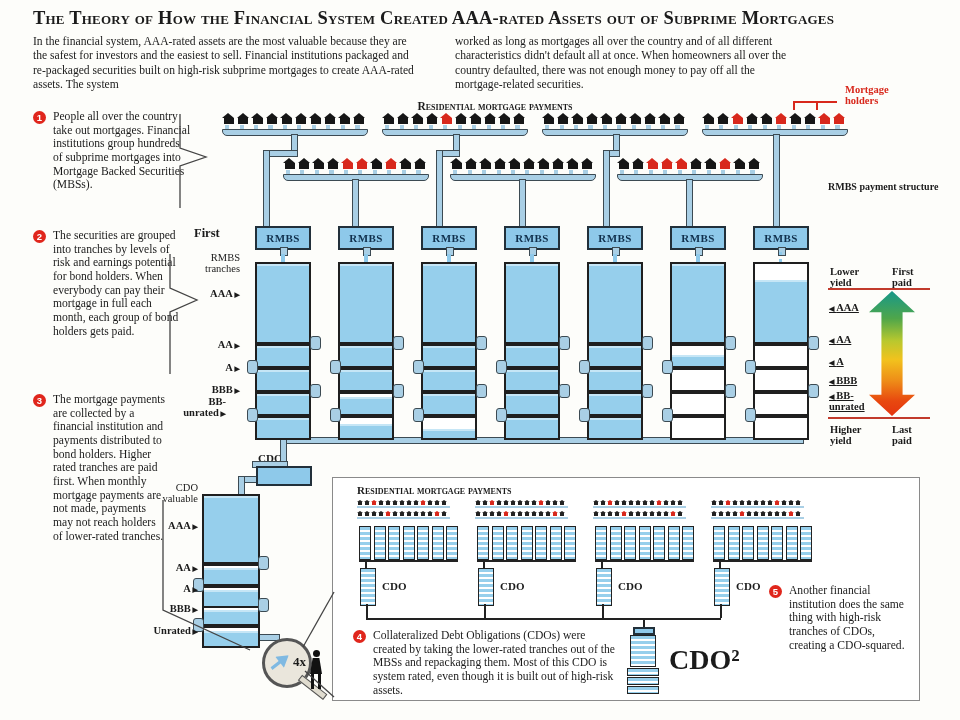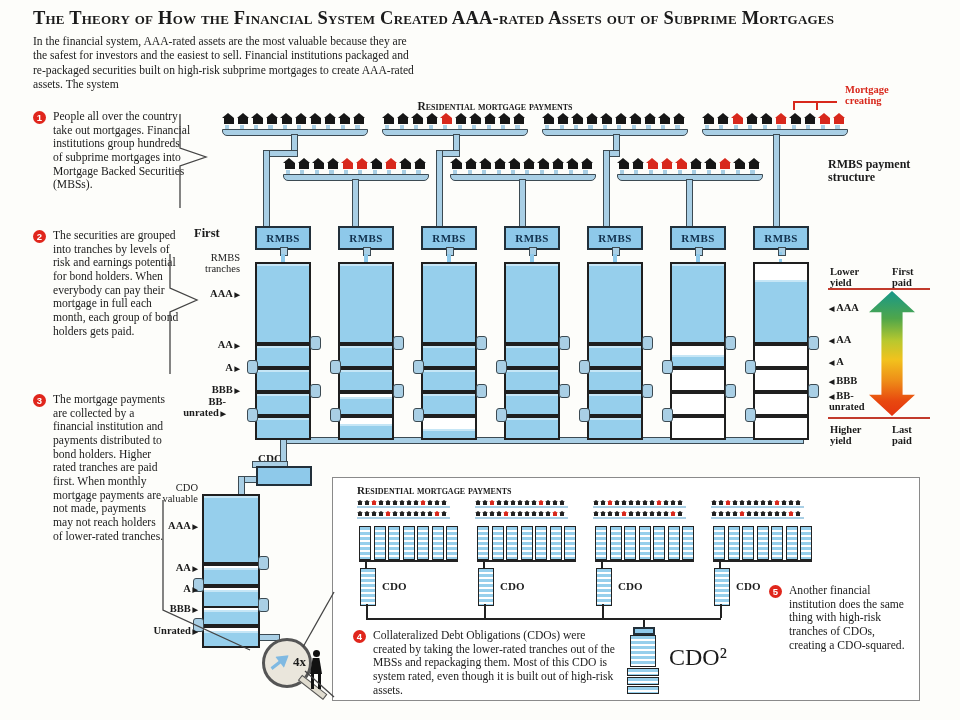--- a/index.html
+++ b/index.html
@@ -46,71 +46,72 @@
     display:flex;align-items:center;justify-content:center;font-weight:bold;font-size:11px;color:#10304d;letter-spacing:.4px;}
   .tank{position:absolute;width:52px;background:#fff;border:2px solid #1f1f1f;overflow:hidden;}
   .water{position:absolute;left:0;right:0;bottom:0;background:#96cfec;box-shadow:inset 0 2px 0 #c6e6f6;}
   .tlabel{position:absolute;font-size:10.5px;font-weight:bold;text-align:right;line-height:1.05;}
   .tri{font-size:7px;}
   .collector{position:absolute;background:#222;}
 
   
   .inset-box{position:absolute;left:332px;top:477px;width:586px;height:222px;background:#fff;border:1.5px solid #8a8a8a;}
   .mini-stack{position:absolute;background:repeating-linear-gradient(180deg,#96cfec 0 3px,#fff 3px 5px);border:1.5px solid #222;}
-  .cdo2-label{position:absolute;font-size:24px;font-weight:normal;}
+  .cdo2-label{position:absolute;font-size:28px;font-weight:bold;}
 
   
   .mag{position:absolute;width:44px;height:44px;border-radius:50%;border:3px solid #555;background:#eae6dc;}
   .mag-x{position:absolute;right:3px;top:13px;font-size:13px;font-weight:bold;}
   .mag-arrow{position:absolute;left:4px;top:14px;width:22px;height:14px;background:#7fb9e2;
     clip-path:polygon(0 62%,48% 62%,48% 100%,100% 50%,48% 0,48% 38%,0 38%);transform:rotate(-38deg);}
   .mag-handle{position:absolute;width:30px;height:5px;background:#e0dccf;border:1px solid #555;transform:rotate(38deg);transform-origin:0 50%;}
   .man{position:absolute;width:20px;height:44px;}
   .man-head{width:7px;height:7px;border-radius:50%;background:#111;margin:0 auto;}
   .man-body{width:12px;height:16px;background:#111;margin:1px auto 0;clip-path:polygon(22% 0,78% 0,100% 100%,0 100%);}
   .man-legs{display:flex;justify-content:space-between;width:10px;margin:0 auto;}
   .man-legs div{width:3px;height:15px;background:#111;}
 
   
-  .panel-title{position:absolute;font-size:12px;font-weight:bold;line-height:1.05;}
+  .panel-title{position:absolute;font-size:10px;font-weight:bold;line-height:1.05;margin-top:24px;}
   .panel-body{position:absolute;font-size:10.5px;line-height:1.18;}
   .corner{position:absolute;font-size:10.5px;font-weight:bold;line-height:1.05;}
   .redrule{position:absolute;height:1.5px;background:#c23a2c;}
   .rline{position:absolute;background:#d8281c;}
   .grad-arrow{position:absolute;left:869px;top:291px;width:46px;height:125px;
     clip-path:polygon(50% 0%,100% 17%,73% 17%,73% 83%,100% 83%,50% 100%,0% 83%,27% 83%,27% 17%,0% 17%);
     background:linear-gradient(180deg,#17988a 0%,#4fa64a 22%,#b9c82e 40%,#f2c21d 55%,#ee8c18 72%,#e8480f 88%,#e53410 100%);}
-  .ptl{position:absolute;font-size:10.5px;font-weight:bold;line-height:1.05;}
+  .ptl{position:absolute;font-size:10.5px;font-weight:bold;line-height:1.05;text-decoration:underline;}
   .red{color:#d8281c;}
   .def-label{position:absolute;font-size:10.5px;font-weight:bold;color:#d8281c;line-height:1.05;}
   svg.overlay{position:absolute;left:0;top:0;pointer-events:none;}
 </style>
 </head>
 <body>
 
 <div class="page">
 
   <div class="abs intro" style="left:33px;top:35px;width:385px;">In the financial system, AAA-rated assets are the most valuable because they are the safest for investors and the easiest to sell. Financial institutions packaged and re-packaged securities built on high-risk subprime mortgages to create AAA-rated assets. The system</div>
   <div class="abs title" style="left:33px;top:8px;width:900px;">The Theory of How the Financial System Created AAA-rated Assets out of Subprime Mortgages</div>
+  <div class="abs intro" style="left:455px;top:35px;width:350px;">worked as long as mortgages all over the country and of all different characteristics didn't default all at once.  When homeowners all over the country defaulted, there was not enough money to pay off all the mortgage-related securities.</div>
 
   <div class="abs step" style="left:33px;top:110px;width:158px;">
     <span class="badge">1</span>
     <span class="step-text">People all over the country take out mortgages. Financial institutions group hundreds of subprime mortgages into Mortgage Backed Securities (MBSs).</span>
   </div>
   <div class="abs step" style="left:33px;top:229px;width:152px;">
     <span class="badge">2</span>
     <span class="step-text">The securities are grouped into tranches by levels of risk and earnings potential for bond holders. When everybody can pay their mortgage in full each month, each group of bond holders gets paid.</span>
   </div>
   <div class="abs step" style="left:33px;top:393px;width:135px;">
     <span class="badge">3</span>
     <span class="step-text">The mortgage payments are collected by a financial institution and payments distributed to bond holders. Higher rated tranches are paid first. When monthly mortgage payments are not made, payments may not reach holders of lower-rated tranches.</span>
   </div>
 
   <div class="abs smallcaps" style="left:340px;top:100px;width:310px;text-align:center;font-size:11.5px;">Residential mortgage payments</div>
-  <div class="def-label" style="left:845px;top:84px;width:66px;">Mortgage creating</div>
+  <div class="def-label" style="left:845px;top:84px;width:66px;">Mortgage holders</div>
   <div class="rline" style="left:793px;top:101px;width:44px;height:1.5px;"></div>
   <div class="rline" style="left:793px;top:101px;width:1.5px;height:9px;"></div>
   <div class="rline" style="left:816px;top:101px;width:1.5px;height:9px;"></div>
 
   <div class="abs" style="left:194px;top:226px;font-size:12.5px;font-weight:bold;">First</div>
   <div class="tlabel" style="left:184px;top:252px;width:56px;font-weight:normal;">RMBS tranches</div>
   <div class="tlabel" style="left:148px;top:482px;width:50px;font-weight:normal;">CDO valuable</div>
   <div class="abs" style="left:258px;top:452px;font-size:11px;font-weight:bold;">CDO</div>
 
   <div class="abs" id="diagram" style="left:0;top:0;width:960px;height:720px;">

